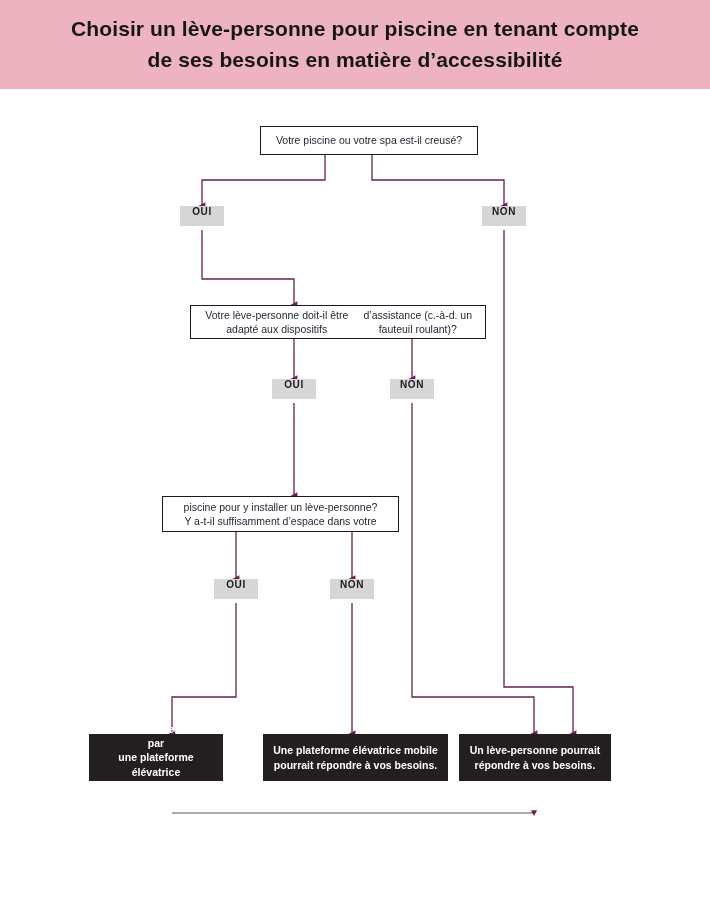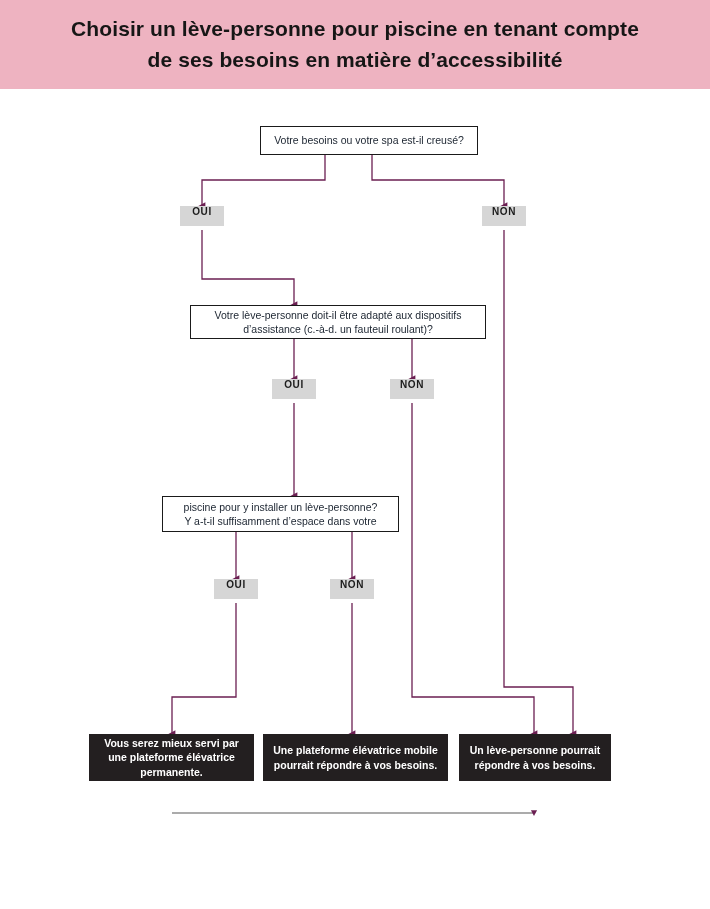--- a/index.html
+++ b/index.html
@@ -162,31 +162,31 @@
 
       <path d="M236,514 L236,608 L172,608 L172,645" marker-end="url(#arrowhead)"></path>
 
       <path d="M352,514 L352,645" marker-end="url(#arrowhead)"></path>
 
       <path d="M172,724 L534,724" marker-end="url(#arrowhead)" stroke="#595959" stroke-width="1.1"></path>
     </g>
   </svg>
 
   <div class="question-box" style="left:260px; top:37px; width:218px; height:29px;">
-    <span>Votre besoins ou votre spa est-il creusé?</span>
+    <span>Votre piscine ou votre spa est-il creusé?</span>
   </div>
 
   <div class="branch-label" style="left:180px; top:117px; width:44px;">
     <span>OUI</span>
   </div>
   <div class="branch-label" style="left:482px; top:117px; width:44px;">
     <span>NON</span>
   </div>
 
-  <div class="question-box" style="left:190px; top:216px; width:296px; height:34px; flex-direction:column;">
+  <div class="question-box" style="left:190px; top:216px; width:296px; height:34px; ">
     <span>Votre lève-personne doit-il être adapté aux dispositifs</span>
     <span>d’assistance (c.-à-d. un fauteuil roulant)?</span>
   </div>
 
   <div class="branch-label" style="left:272px; top:290px; width:44px;">
     <span>OUI</span>
   </div>
   <div class="branch-label" style="left:390px; top:290px; width:44px;">
     <span>NON</span>
   </div>
@@ -196,21 +196,21 @@
     <span>Y a-t-il suffisamment d’espace dans votre</span>
   </div>
 
   <div class="branch-label" style="left:214px; top:490px; width:44px;">
     <span>OUI</span>
   </div>
   <div class="branch-label" style="left:330px; top:490px; width:44px;">
     <span>NON</span>
   </div>
 
-  <div class="outcome-box" style="left:89px; top:645px; width:165px; height:47px; flex-direction:column;">
+  <div class="outcome-box" style="left:89px; top:645px; width:134px; height:47px; flex-direction:column;">
     <span>Vous serez mieux servi par</span>
     <span>une plateforme élévatrice</span>
     <span>permanente.</span>
   </div>
 
   <div class="outcome-box" style="left:263px; top:645px; width:185px; height:47px; flex-direction:column;">
     <span>Une plateforme élévatrice mobile</span>
     <span>pourrait répondre à vos besoins.</span>
   </div>
 

